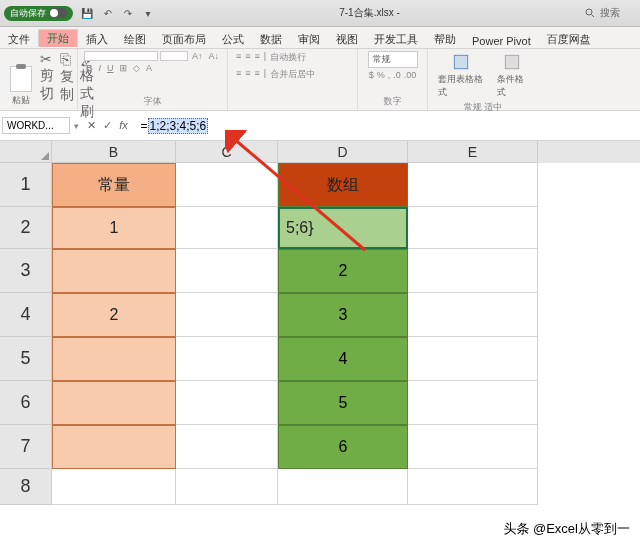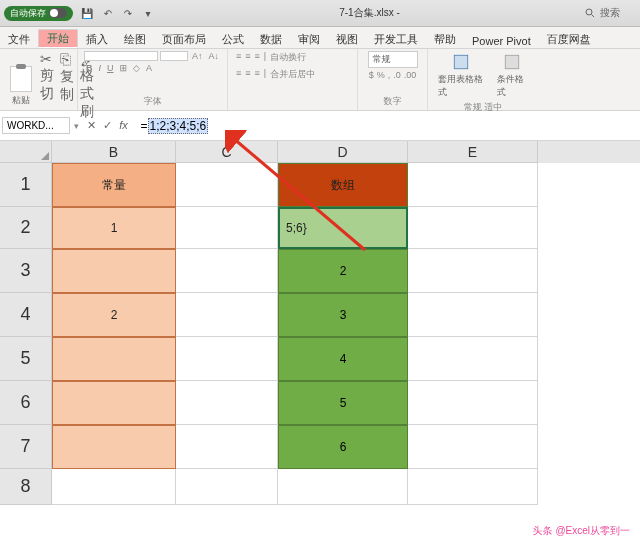--- a/index.html
+++ b/index.html
@@ -35,29 +35,29 @@
 .formula-input{flex:1;padding:2px 6px;font-size:12px;position:relative}
 .formula-sel{background:#cfe2ff;border:1px dotted #666;padding:0 1px}
 .grid{position:relative}
 .col-headers{display:flex;height:22px;background:#e7e6e6}
 .corner{width:52px;background:#e7e6e6;border-right:1px solid #ccc;border-bottom:1px solid #ccc;position:relative}
 .corner::after{content:"";position:absolute;right:2px;bottom:2px;border-left:8px solid transparent;border-bottom:8px solid #999}
 .col-h{border-right:1px solid #ccc;border-bottom:1px solid #ccc;text-align:center;line-height:22px;font-size:14px;color:#333;background:#e7e6e6}
 .col-B{width:124px}.col-C{width:102px}.col-D{width:130px}.col-E{width:130px}
 .row{display:flex}
 .row-h{width:52px;background:#e7e6e6;border-right:1px solid #ccc;border-bottom:1px solid #ccc;text-align:center;font-size:18px;color:#333;display:flex;align-items:center;justify-content:center}
-.cell{border-right:1px solid #d4d4d4;border-bottom:1px solid #d4d4d4;font-size:12px;display:flex;align-items:center;justify-content:center;color:#222}
+.cell{border-right:1px solid #d4d4d4;border-bottom:1px solid #d4d4d4;font-size:16px;display:flex;align-items:center;justify-content:center;color:#222}
 .r1{height:44px}.r2{height:42px}.r3{height:44px}.r4{height:44px}.r5{height:44px}.r6{height:44px}.r7{height:44px}.r8{height:36px}
 .peach-h{background:#f4b084;border:1px solid #c47244}
 .peach{background:#f8cbad;border:1px solid #c47244}
 .green-h{background:#c2410c;border:1px solid #548235}
 .green-sel{background:#a9d08e;border:2px solid #217346;justify-content:flex-start;padding-left:6px}
 .green{background:#70ad47;color:#000;border:1px solid #548235}
 .arrow{position:absolute;top:130px;left:225px;pointer-events:none}
-.watermark{position:absolute;right:10px;bottom:8px;font-size:10px;color:#ec4899}
+.watermark{position:absolute;right:10px;bottom:8px;font-size:13px;color:#000000}
 </style>
 </head>
 <body>
 
 <div class="title-bar">
   <div class="autosave">
     <span>自动保存</span>
       <span class="toggle"></span>
   </div>
   <div class="qat">

